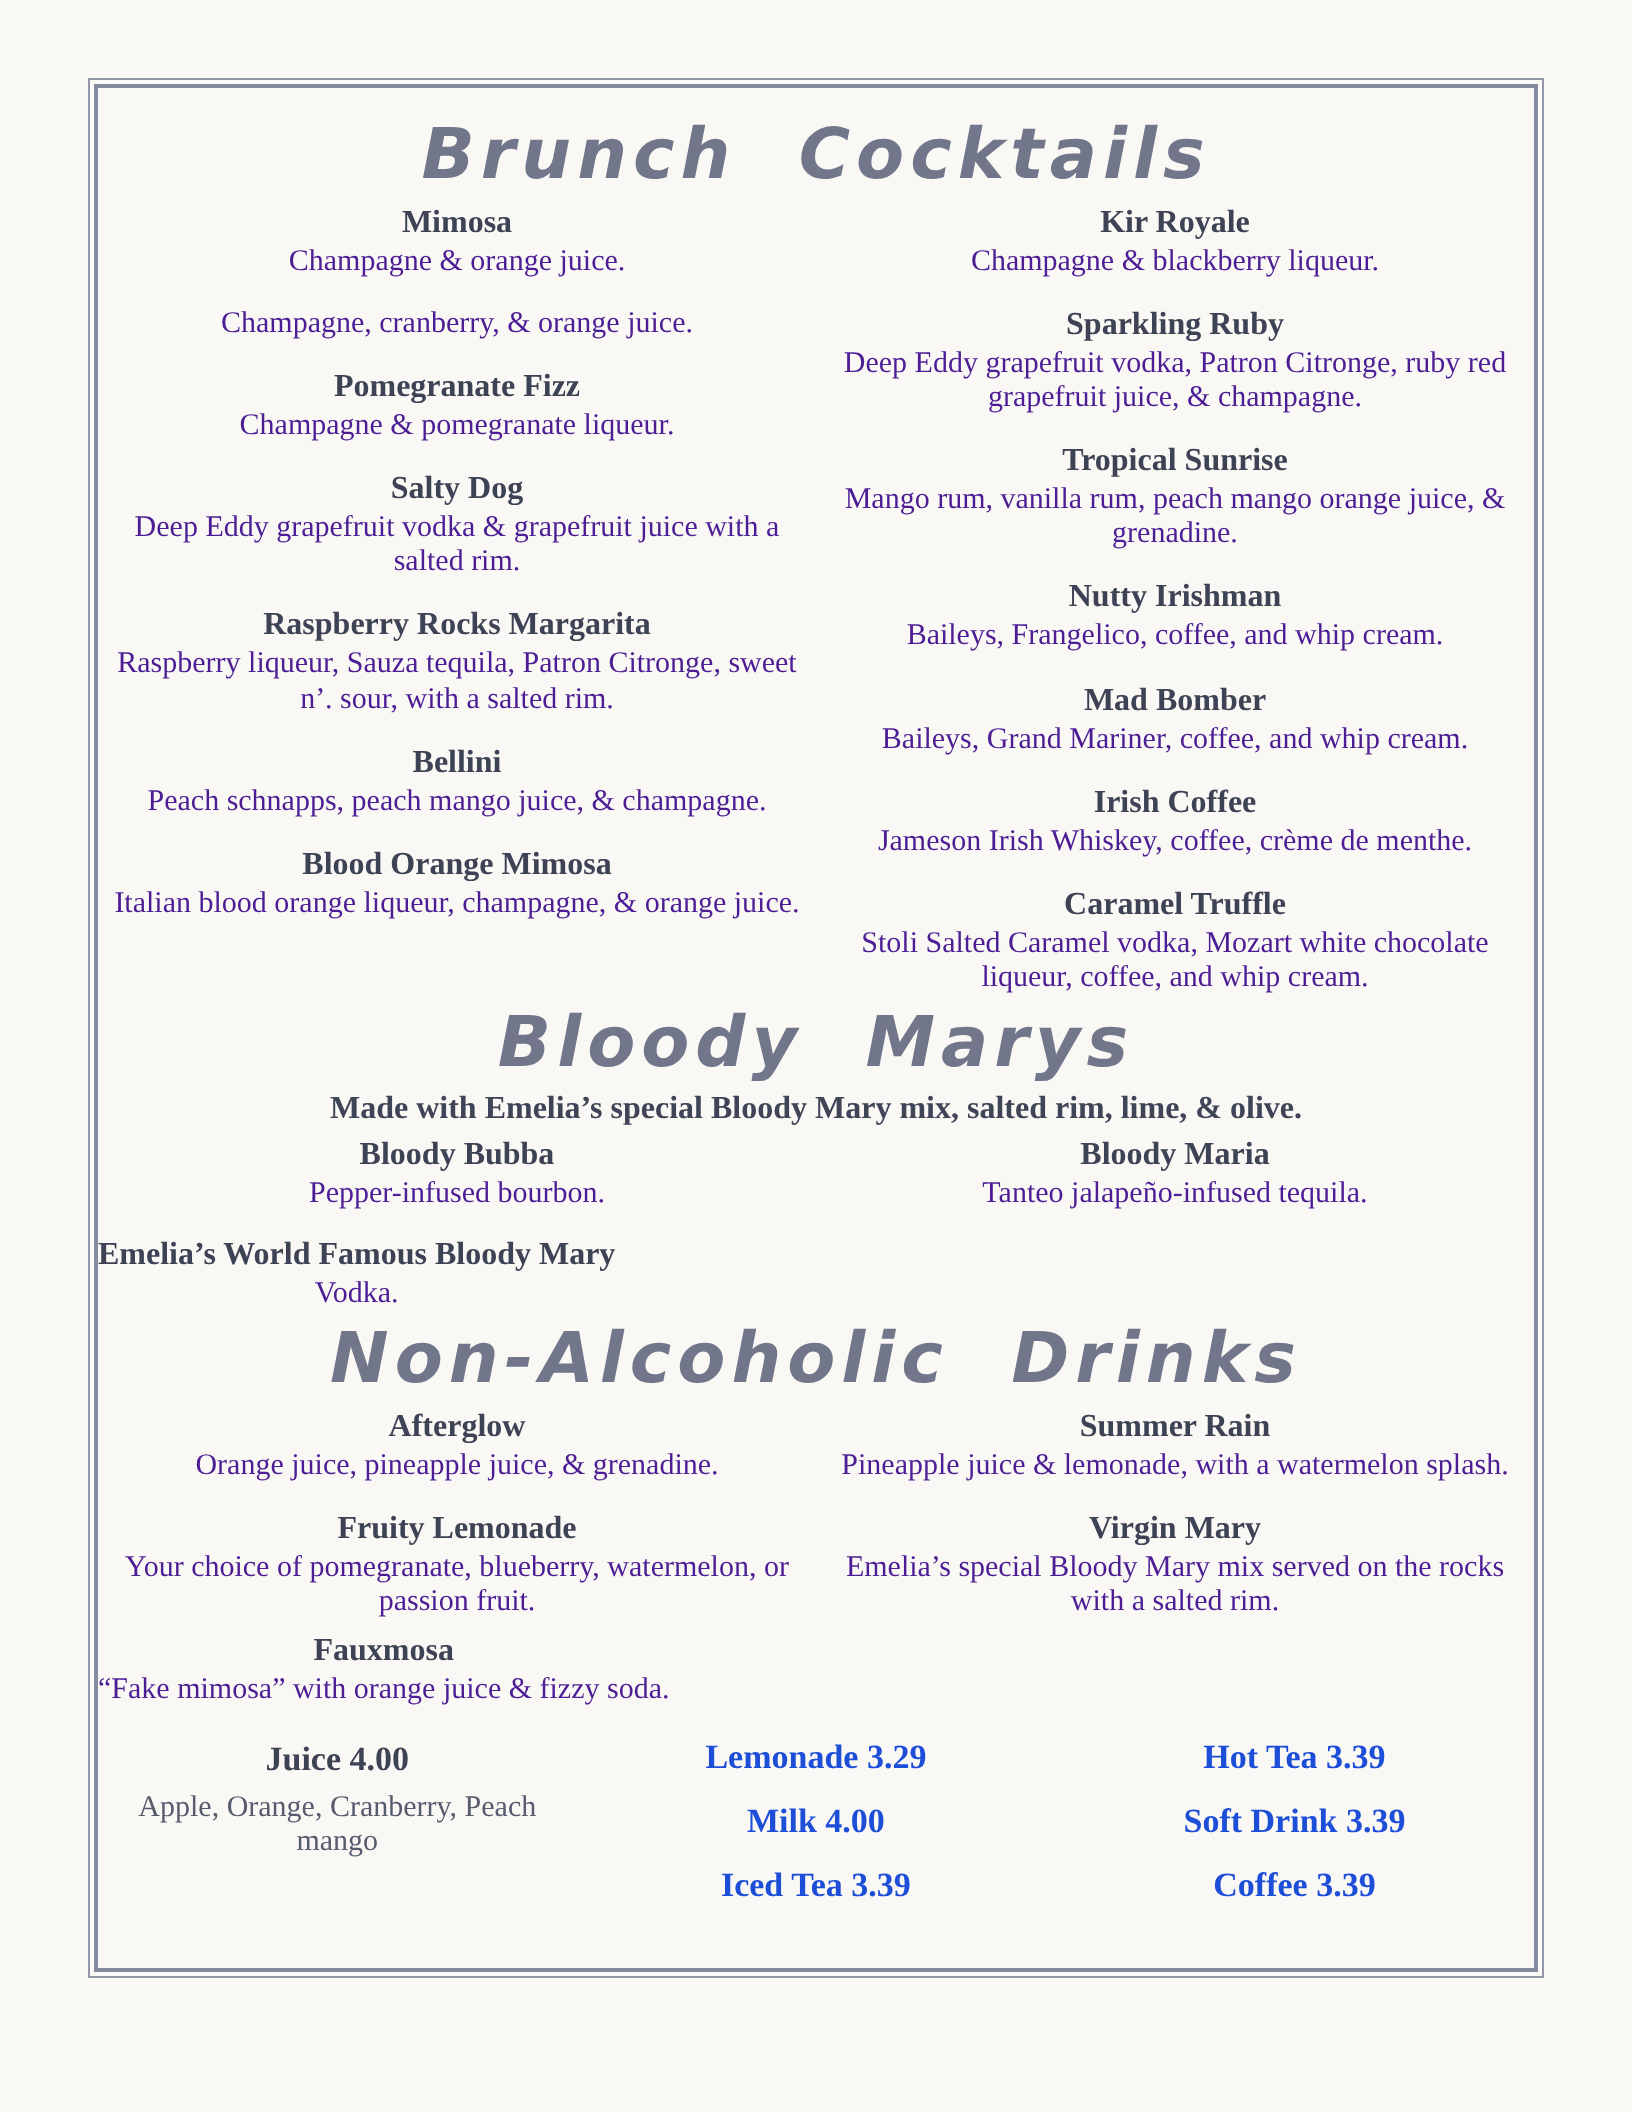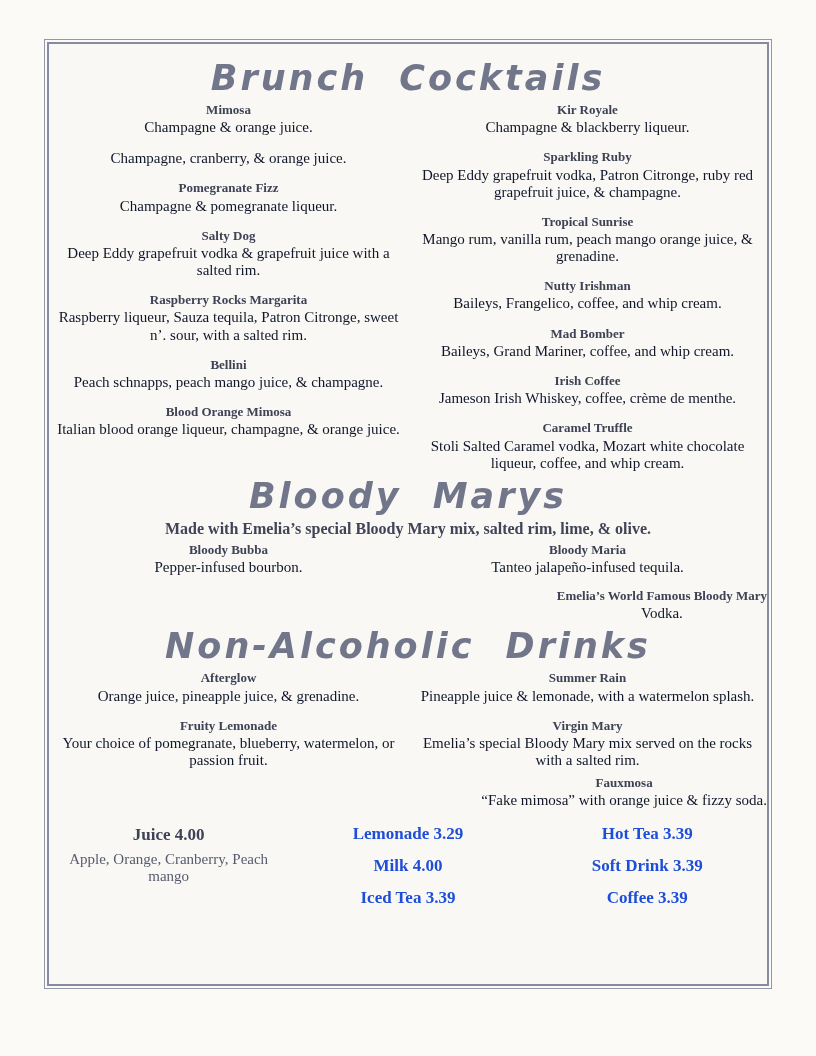--- a/index.html
+++ b/index.html
@@ -49,38 +49,38 @@
   .col {
     width: 50%;
     display: flex;
     flex-direction: column;
     align-items: center;
     gap: 13px;
   }
   .center-col {
     display: flex;
     flex-direction: column;
-    align-items: flex-end;
+    align-items: flex-start;
     margin-top: 12px;
   }
   .menu-item {
     text-align: center;
     max-width: 350px;
   }
   .item-name {
     font-weight: bold;
-    font-size: 13px;
+    font-size: 16px;
     line-height: 1.25;
     color: #3d4255;
   }
   .item-desc {
     font-size: 15px;
     line-height: 1.14;
     margin-top: 1px;
-    color: #0f172a;
+    color: #4c1d95;
   }
   .intro {
     text-align: center;
     font-weight: bold;
     font-size: 16px;
     color: #3f4457;
     margin-top: 4px;
   }
   .price-row {
     display: flex;

